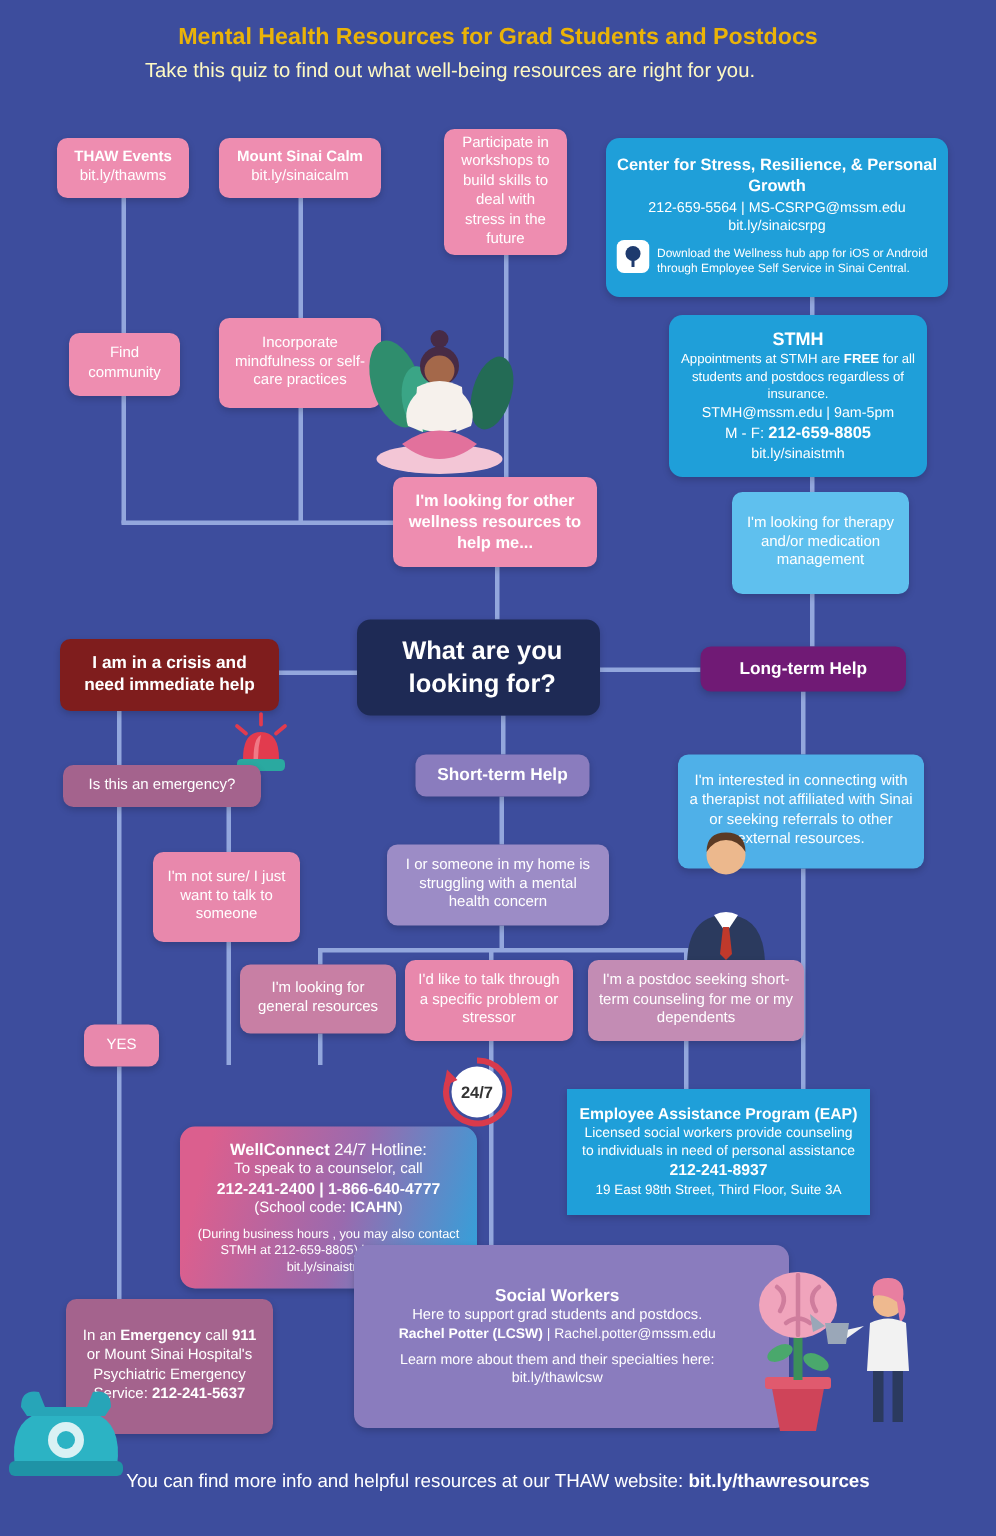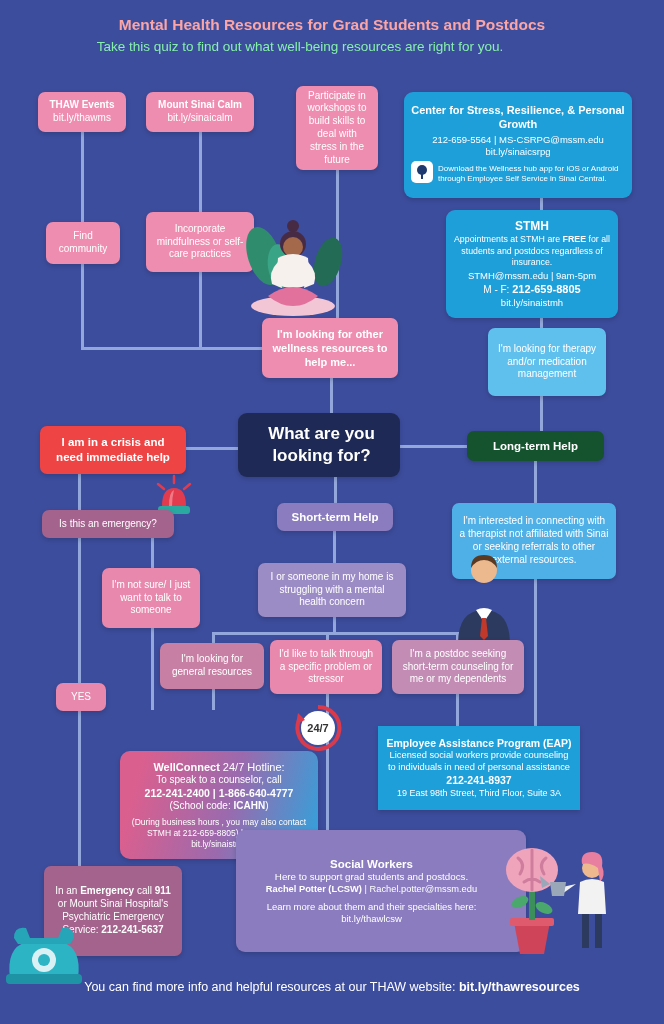--- a/index.html
+++ b/index.html
@@ -2,38 +2,38 @@
 <html><head>
 <meta charset="utf-8">
 <style>
   html,body{margin:0;padding:0;background:#2e3c7d;}
   .canvas{
     position:relative;width:664px;height:1024px;margin:0 auto;
     background:#3d4d9d;overflow:hidden;
     font-family:"Liberation Sans", sans-serif;color:#fff;
   }
   .hdr-title{position:absolute;top:16px;left:0;width:664px;text-align:center;
-    color:#fca5a5;font-weight:bold;font-size:15.5px;}
+    color:#eab308;font-weight:bold;font-size:15.5px;}
   .hdr-sub{position:absolute;top:39px;left:0;width:600px;text-align:center;
-    color:#86efac;font-size:13.5px;}
+    color:#fef9c3;font-size:13.5px;}
   .line{position:absolute;background:#93a7dd;}
   .line.v{width:3px;}
   .line.h{height:3px;}
   .node{position:absolute;border-radius:7px;color:#fff;display:flex;flex-direction:column;
     align-items:center;justify-content:center;text-align:center;padding:4px 7px;
     box-sizing:border-box;line-height:1.28;font-size:10px;
     box-shadow:0 2px 5px rgba(0,0,0,.18);}
   .pink{background:#ee8db0;}
   .pink2{background:#e888ac;}
   .blue{background:#1f9fd9;justify-content:center;}
   .lightblue{background:#5fc0ee;}
-  .midblue{background:#14532d;}
+  .midblue{background:#701a75;}
   .skyblue{background:#4fb0e8;}
   .mauve{background:#a4638d;}
-  .crisis{background:#ef4444;}
+  .crisis{background:#7f1d1d;}
   .navy{background:#1e2a55;padding-left:12px;}
   .purple{background:#8a7cbe;}
   .lpurple{background:#9c8cc6;}
   .dustypink{background:#c87fa4;}
   .pinkpurple{background:#c38cb4;}
   .b{font-weight:bold;}
   .sm{font-size:8.5px;}
   .illus{position:absolute;}
   .approw{display:flex;align-items:center;gap:5px;margin-top:3px;}
   .approw .txt{font-size:8px;text-align:left;line-height:1.25;}
@@ -206,21 +206,21 @@
   </div>
 
   <div class="node dustypink" style="left:160px;top:643px;width:104px;height:46px">
     <span>I'm looking for general resources</span>
   </div>
 
   <div class="node pink2" style="left:270px;top:640px;width:112px;height:54px">
     <span>I'd like to talk through a specific problem or stressor</span>
   </div>
 
-  <div class="node pinkpurple" style="left:392px;top:640px;width:132px;height:54px">
+  <div class="node pinkpurple" style="left:392px;top:640px;width:144px;height:54px">
     <span>I'm a postdoc seeking short-term counseling for me or my dependents</span>
   </div>
 
   <div class="node pink2" style="left:56px;top:683px;width:50px;height:28px">
     <span>YES</span>
   </div>
 
   <div class="node gradbox" style="left:120px;top:710px;width:198px;height:108px">
     <span style="font-size:11px"><span class="b">WellConnect</span><span> 24/7 Hotline:</span></span>
     <span style="font-size:10px">To speak to a counselor, call</span>

